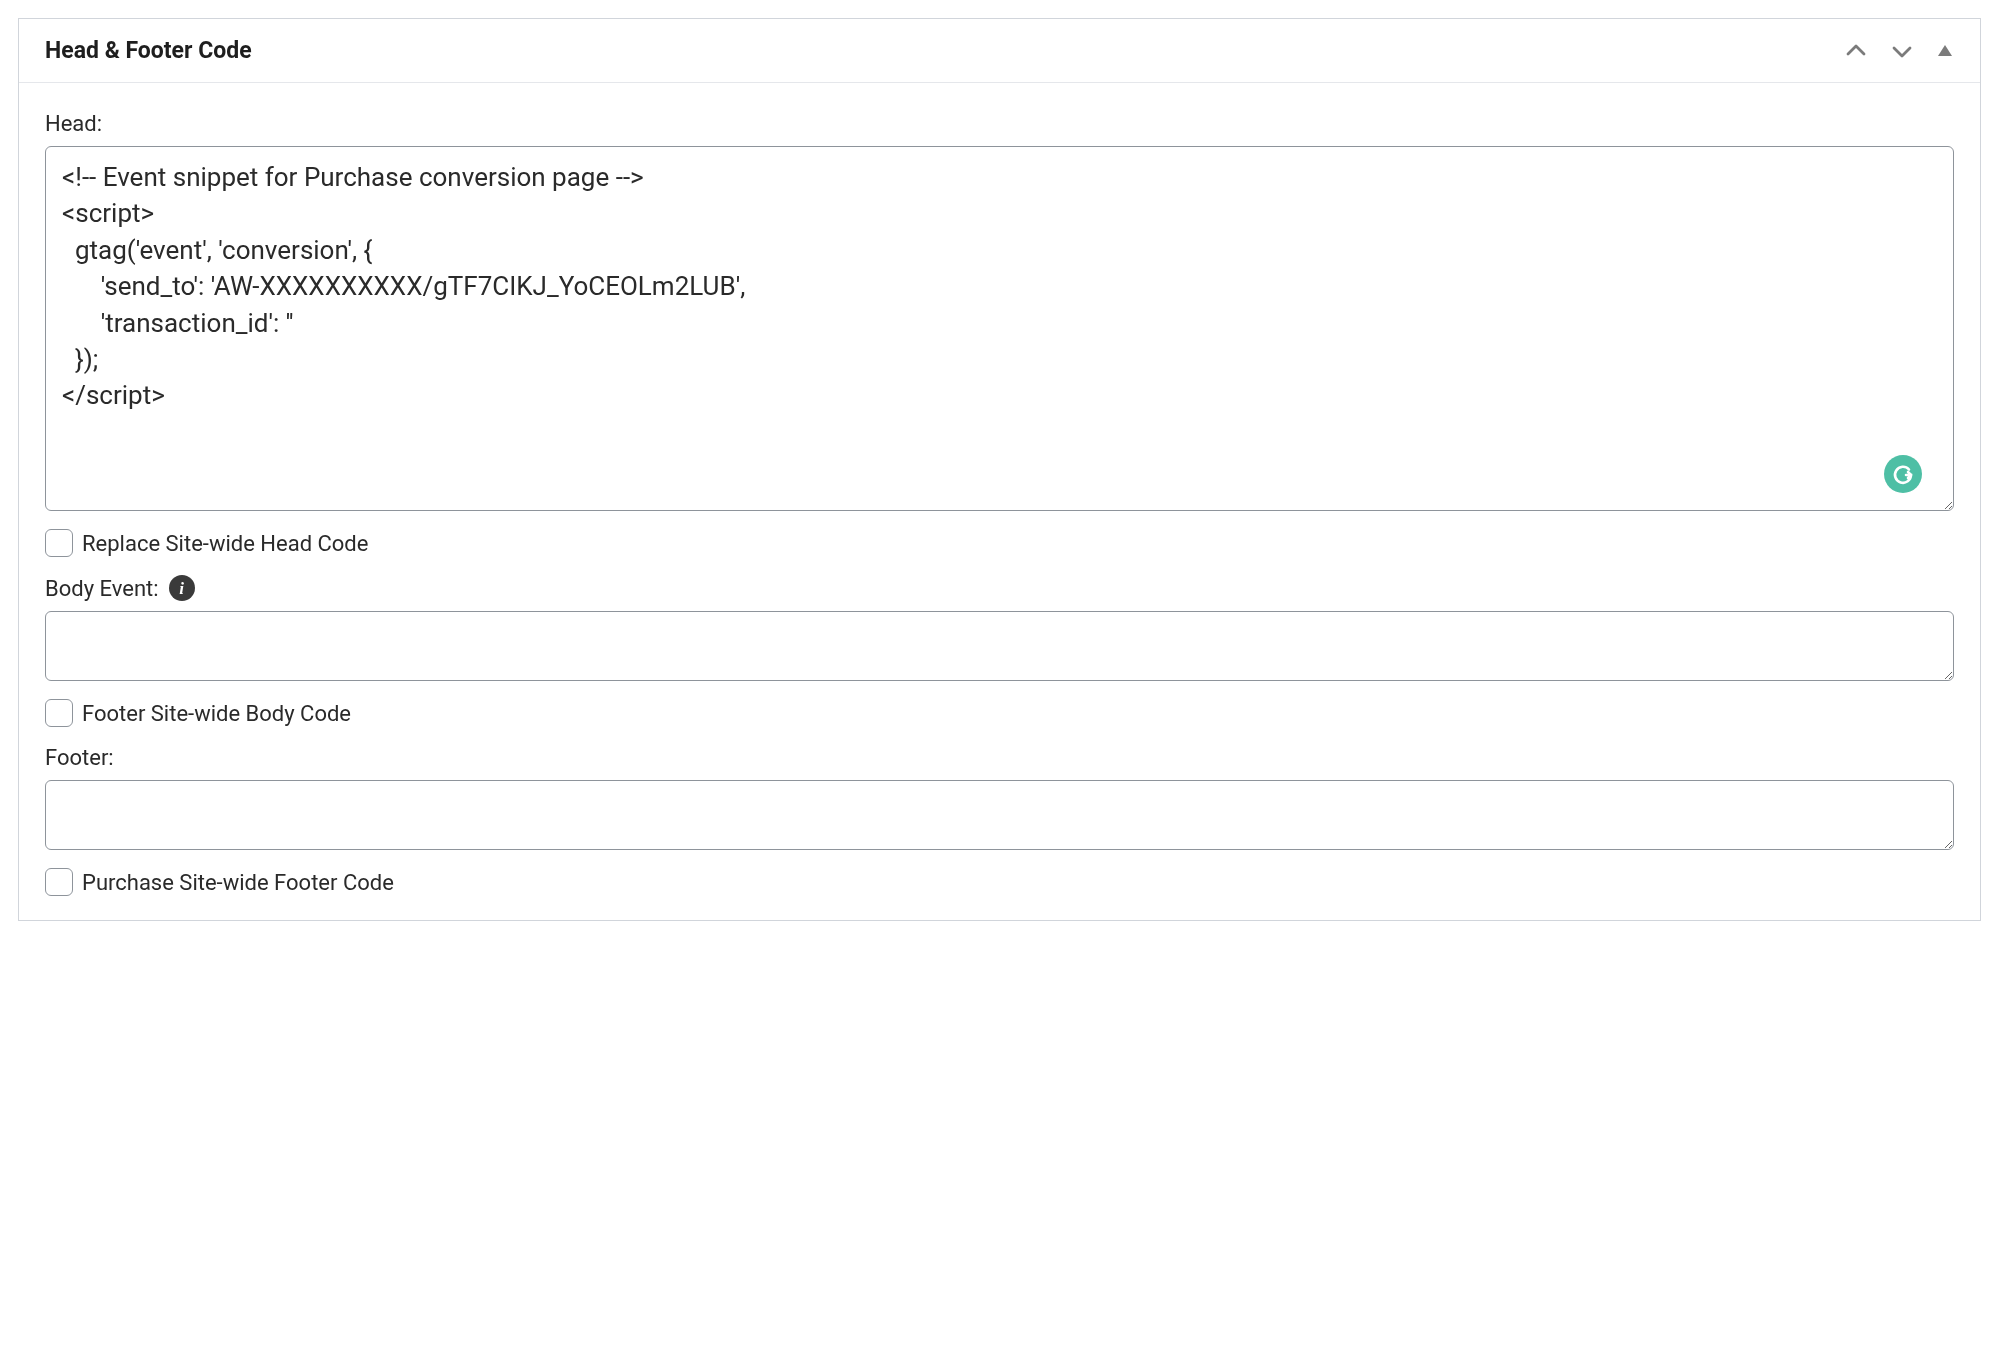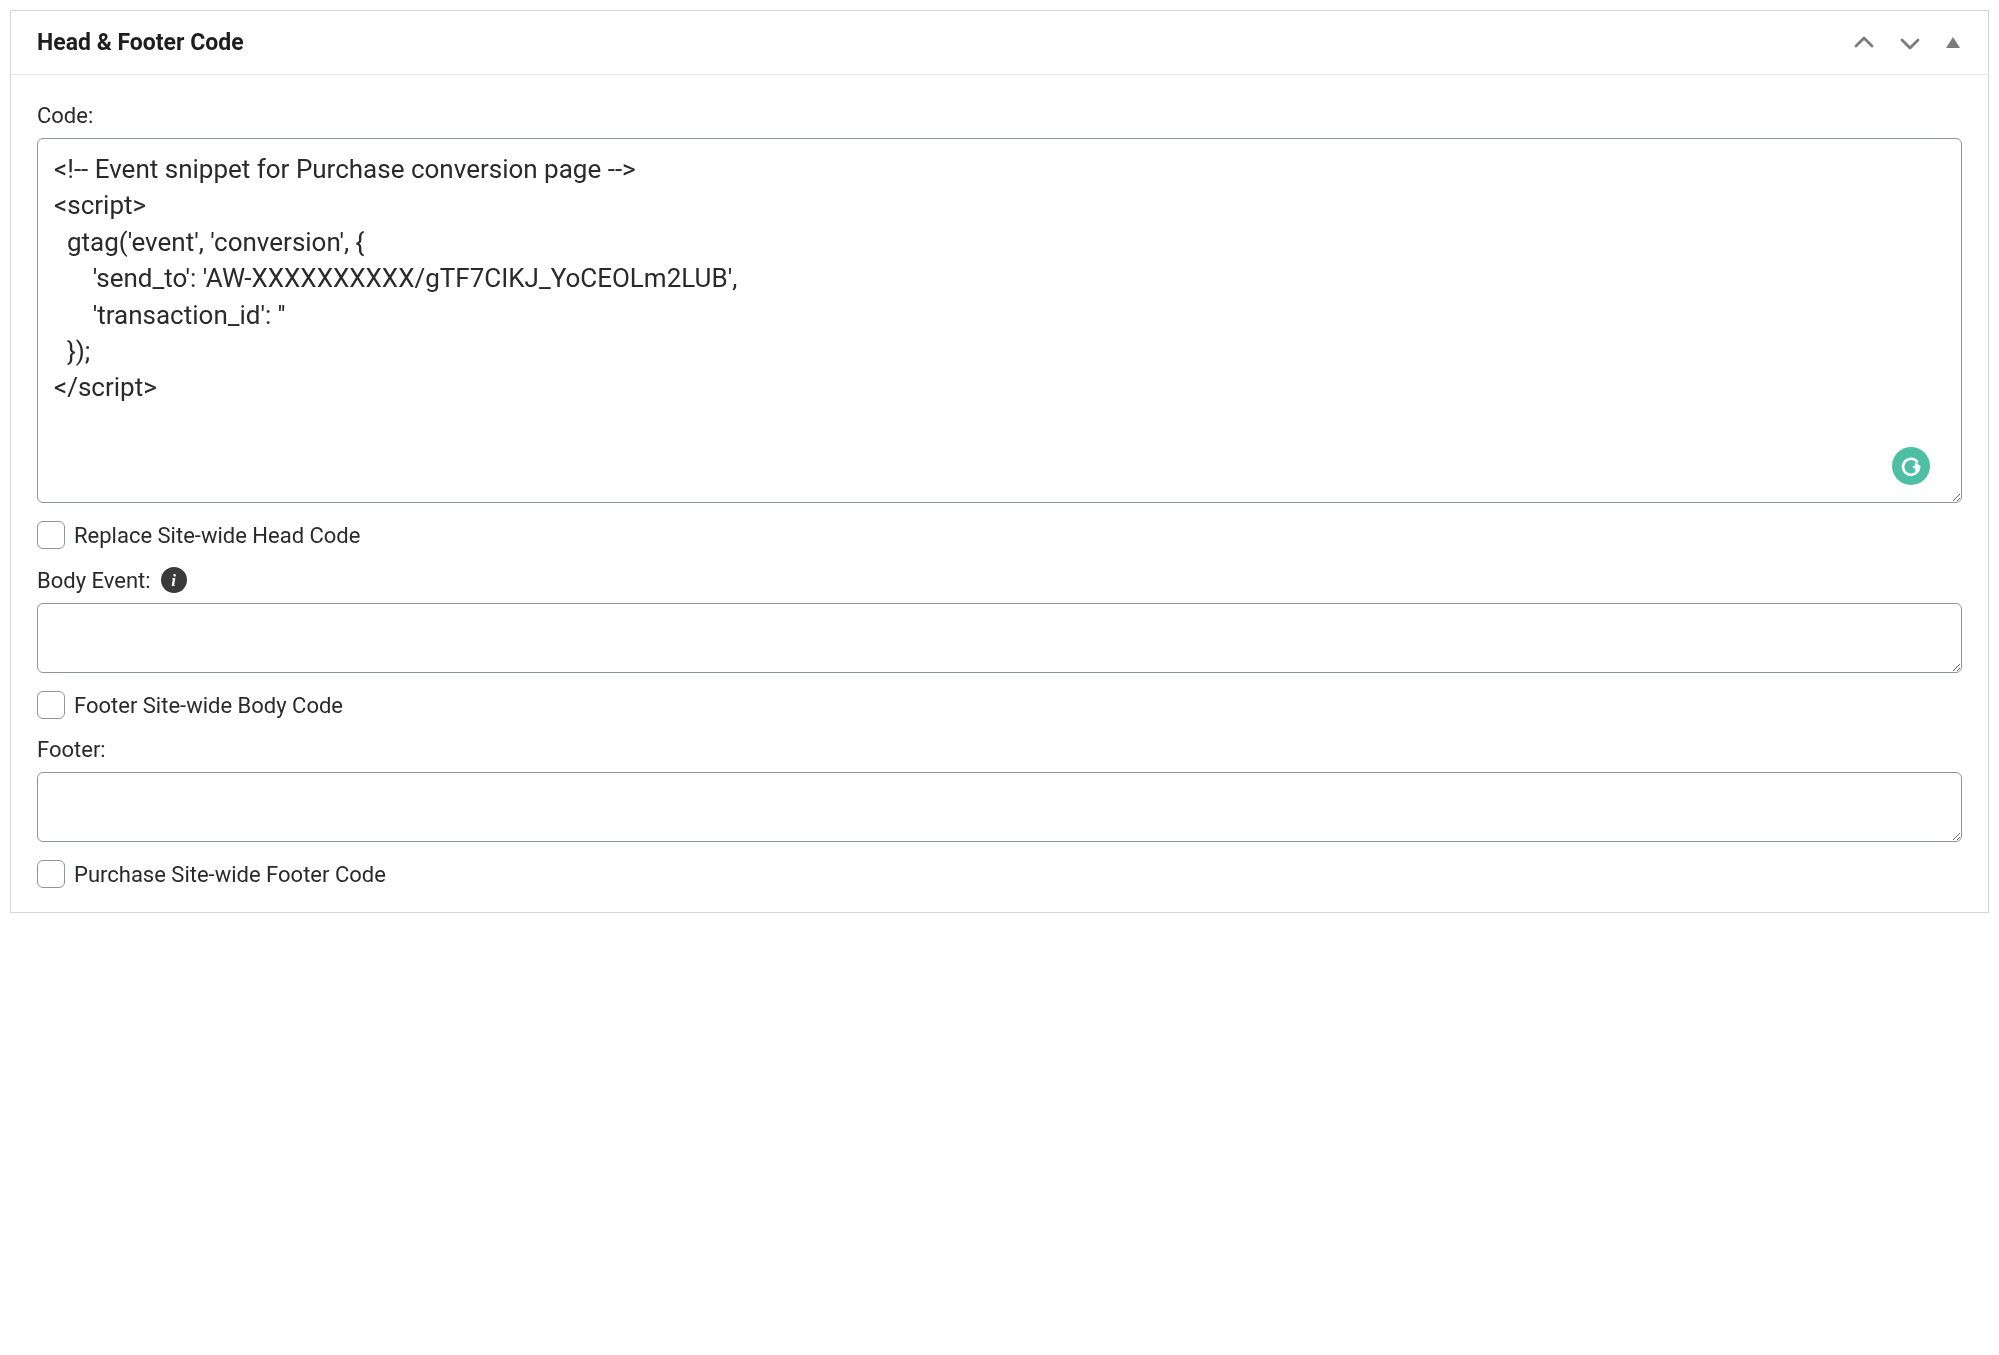--- a/index.html
+++ b/index.html
@@ -4,21 +4,21 @@
 <style>
   * { box-sizing: border-box; }
   html, body {
     margin: 0; padding: 0;
     font-family: -apple-system, BlinkMacSystemFont, "Segoe UI", Roboto, Helvetica, Arial, sans-serif;
     font-size: 20px;
     color: #1e1e1e;
     background: #ffffff;
   }
   .meta-box {
-    margin: 10px;
+    margin: 18px;
     border: 1px solid #d1d5db;
     background: #ffffff;
   }
   .meta-box-header {
     display: flex;
     align-items: center;
     justify-content: space-between;
     padding: 18px 26px;
     border-bottom: 1px solid #e5e7eb;
   }
@@ -137,21 +137,21 @@
       <span>
         <svg width="18" height="18" viewBox="0 0 18 18">
             <polygon points="9,3 16,14 2,14" fill="#7b7b7b"></polygon>
           </svg>
       </span>
     </div>
   </div>
 
   <div class="meta-box-body">
 
-    <div class="field-label">Code:</div>
+    <div class="field-label">Head:</div>
     <div class="field-head-wrap">
       <textarea class="code-area" spellcheck="false" style="">&lt;!-- Event snippet for Purchase conversion page --&gt;
 &lt;script&gt;
   gtag('event', 'conversion', {
       'send_to': 'AW-XXXXXXXXXX/gTF7CIKJ_YoCEOLm2LUB',
       'transaction_id': ''
   });
 &lt;/script&gt;</textarea>
       <div class="grammarly-badge">
         <svg width="24" height="24" viewBox="0 0 24 24" fill="none">

